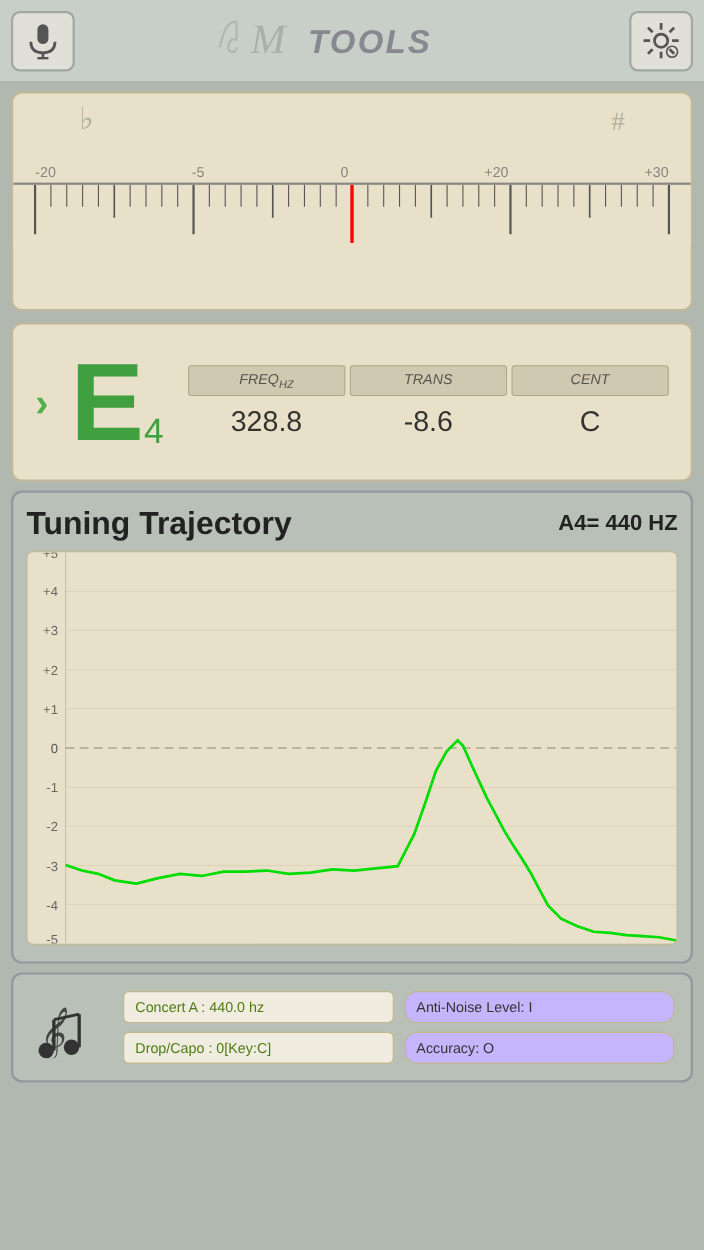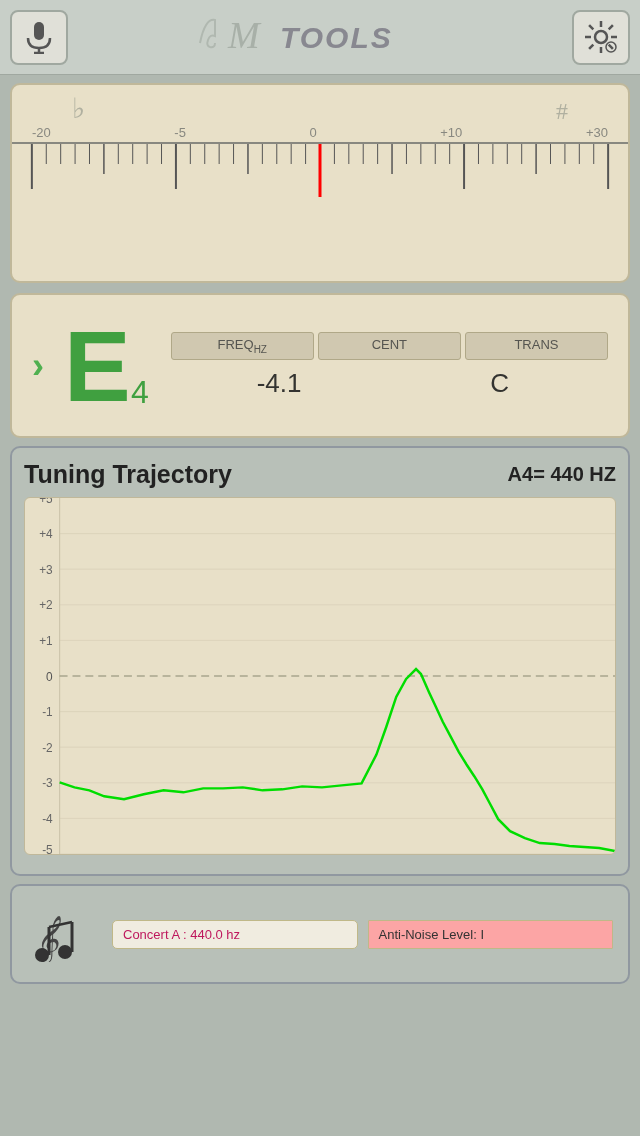--- a/index.html
+++ b/index.html
@@ -81,20 +81,21 @@
       font-family: serif;
     }
 
     .scale-labels {
       display: flex;
       justify-content: space-between;
       padding: 0 20px;
       font-size: 13px;
       color: #888880;
       margin-bottom: 2px;
+      margin-top: 24px;
     }
 
     .tick-container {
       width: 100%;
       height: 55px;
       position: relative;
       background: #e8e0c8;
       border-top: 2px solid #888880;
       overflow: hidden;
     }
@@ -150,20 +151,21 @@
       flex: 1;
       display: flex;
       flex-direction: column;
       gap: 8px;
       margin-left: 20px;
     }
 
     .stats-headers {
       display: flex;
       gap: 4px;
+      font-style: italic;
     }
 
     .stat-header {
       flex: 1;
       background: #d0c8b0;
       border: 1px solid #b0a888;
       text-align: center;
       padding: 4px 2px;
       font-size: 13px;
       color: #555550;
@@ -193,21 +195,21 @@
     }
 
     .traj-header {
       display: flex;
       justify-content: space-between;
       align-items: center;
       margin-bottom: 8px;
     }
 
     .traj-title {
-      font-size: 25px;
+      font-size: 29px;
       font-weight: bold;
       color: #222;
     }
 
     .traj-a4 {
       font-size: 20px;
       color: #222;
       font-weight: bold;
     }
 
@@ -258,30 +260,30 @@
       gap: 10px;
     }
 
     .settings-btn {
       flex: 1;
       background: #f0ece0;
       border: 1px solid #c0b888;
       border-radius: 5px;
       padding: 6px 10px;
       font-size: 13px;
-      color: #be185d;
+      color: #4d7c0f;
       text-align: left;
       cursor: pointer;
     }
 
     .settings-btn-right {
       flex: 1;
-      background: #fca5a5;
+      background: #c4b5fd;
       border: 1px solid #c0b888;
-      border-radius: 1px;
+      border-radius: 11px;
       padding: 6px 10px;
       font-size: 13px;
       color: #333;
       text-align: left;
       cursor: pointer;
     }
 
     
     .chart-line {
       fill: none;
@@ -345,21 +347,21 @@
 
     <div class="meter-symbols">
       <span class="flat-symbol">♭</span>
       <span class="sharp-symbol">#</span>
     </div>
 
     <div class="scale-labels">
       <span>-20</span>
       <span>-5</span>
       <span>0</span>
-      <span>+10</span>
+      <span>+20</span>
       <span>+30</span>
     </div>
 
     <div class="tick-container">
       <div class="center-line"></div>
       <svg class="tick-svg" viewBox="0 0 620 55" preserveAspectRatio="none">
 
         <line x1="20" y1="0" x2="20" y2="45" stroke="#555" stroke-width="2"></line>
         <line x1="34.5" y1="0" x2="34.5" y2="20" stroke="#555" stroke-width="1"></line>
         <line x1="49" y1="0" x2="49" y2="20" stroke="#555" stroke-width="1"></line>
@@ -410,25 +412,26 @@
     <div style="position:relative; display:inline-block;">
       <span class="note-letter">E</span>
       <span class="note-subscript">4</span>
     </div>
 
     <div class="note-stats">
       <div class="stats-headers">
         <div class="stat-header">
           <span>FREQ</span><span style="font-size:10px; vertical-align:sub;">HZ</span>
         </div>
+        <div class="stat-header">TRANS</div>
         <div class="stat-header">CENT</div>
-        <div class="stat-header">TRANS</div>
       </div>
       <div class="stats-values">
-        <div class="stat-value">-4.1</div>
+        <div class="stat-value">328.8</div>
+        <div class="stat-value">-8.6</div>
         <div class="stat-value">C</div>
       </div>
     </div>
   </div>
 
   <div class="trajectory-panel">
     <div class="traj-header">
       <span class="traj-title">Tuning  Trajectory</span>
       <span class="traj-a4">A4= 440 HZ</span>
     </div>
@@ -519,16 +522,23 @@
       </svg>
     </div>
     <div class="settings-controls">
       <div class="settings-row">
         <button class="settings-btn">Concert A : 440.0 hz</button>
         <button class="settings-btn-right">
           <span>Anti-Noise Level:</span>
           <span>I</span>
         </button>
       </div>
+      <div class="settings-row">
+        <button class="settings-btn">Drop/Capo : 0[Key:C]</button>
+        <button class="settings-btn-right">
+          <span>Accuracy:</span>
+          <span>O</span>
+        </button>
+      </div>
     </div>
   </div>
 
 </div>
 
 </body></html>

